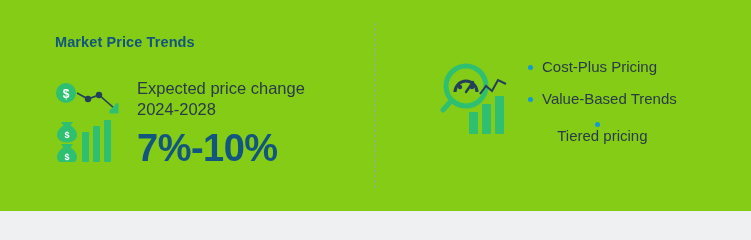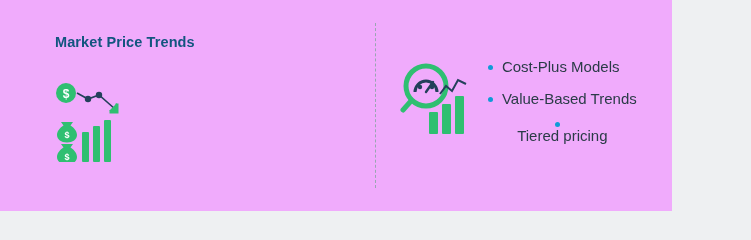--- a/index.html
+++ b/index.html
@@ -8,24 +8,24 @@
   }
   body {
     width: 751px;
     height: 211px;
     background: #eef0f2;
     font-family: "Liberation Sans", sans-serif;
     overflow: hidden;
   }
   .board {
     position: relative;
-    width: 672px;
+    width: 751px;
     height: 211px;
     box-sizing: border-box;
-    background: #f0abfc;
+    background: #84cc16;
     display: flex;
     flex-direction: row;
   }
   .panel {
     position: relative;
     box-sizing: border-box;
     height: 100%;
   }
   .panel-left {
     width: 375px;
@@ -147,20 +147,25 @@
           <text x="12" y="78" font-family="Liberation Sans, sans-serif" font-size="9" font-weight="bold" fill="#ffffff" text-anchor="middle">$</text>
 
           <g fill="#2fbf71">
             <rect x="27" y="50" width="7" height="30" rx="1"></rect>
             <rect x="38" y="44" width="7" height="36" rx="1"></rect>
             <rect x="49" y="38" width="7" height="42" rx="1"></rect>
           </g>
         </svg>
       </div>
 
+      <div class="left-text">
+        <div class="expected-line">Expected price change</div>
+        <div class="expected-line">2024-2028</div>
+        <div class="big-value">7%-10%</div>
+      </div>
     </div>
   </div>
 
   <div class="divider"></div>
 
   <div class="panel panel-right">
 
     <div class="right-body">
       <div class="right-icon">
         <svg width="78" height="78" viewBox="0 0 78 78" xmlns="http://www.w3.org/2000/svg">
@@ -179,21 +184,21 @@
             <rect x="29" y="52" width="9" height="22" rx="1"></rect>
             <rect x="42" y="44" width="9" height="30" rx="1"></rect>
             <rect x="55" y="36" width="9" height="38" rx="1"></rect>
           </g>
         </svg>
       </div>
 
       <ul class="bullets">
         <li>
           <span class="bullet-dot"></span>
-          <span>Cost-Plus Models</span>
+          <span>Cost-Plus Pricing</span>
         </li>
         <li>
           <span class="bullet-dot"></span>
           <span>Value-Based Trends</span>
         </li>
         <li>
           <span class="bullet-dot"></span>
           <span>Tiered pricing</span>
         </li>
       </ul>

